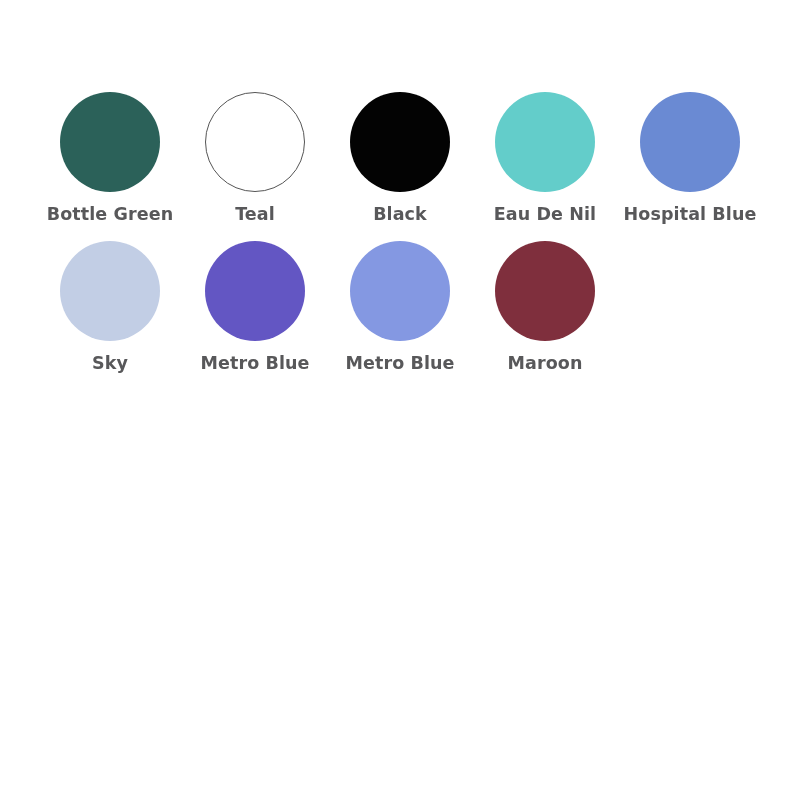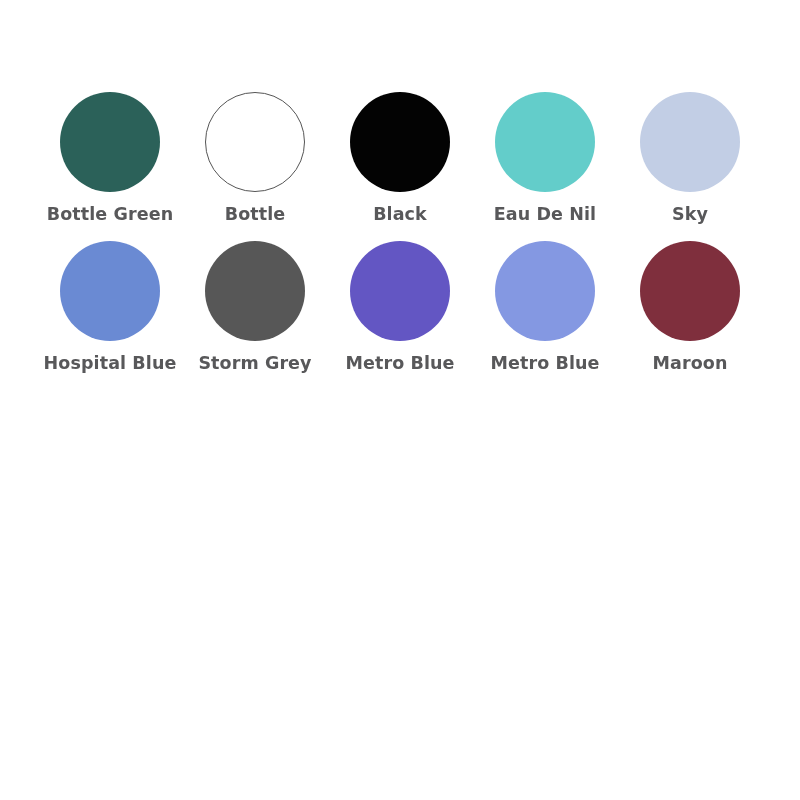--- a/index.html
+++ b/index.html
@@ -69,41 +69,37 @@
 <body>
 
 <div class="swatch-board">
   <div class="swatch-grid">
       <div class="swatch-cell">
         <div class="swatch-dot" style="background-color: rgb(43, 97, 89);"></div>
         <div class="swatch-label">Bottle Green</div>
       </div>
       <div class="swatch-cell">
         <div class="swatch-dot outlined" style="background-color: rgb(255, 255, 255);"></div>
-        <div class="swatch-label">Bottle</div>
+        <div class="swatch-label">Teal</div>
       </div>
       <div class="swatch-cell">
         <div class="swatch-dot" style="background-color: rgb(3, 3, 3);"></div>
         <div class="swatch-label">Black</div>
       </div>
       <div class="swatch-cell">
         <div class="swatch-dot" style="background-color: rgb(99, 205, 202);"></div>
         <div class="swatch-label">Eau De Nil</div>
       </div>
       <div class="swatch-cell">
-        <div class="swatch-dot" style="background-color: rgb(194, 206, 229);"></div>
-        <div class="swatch-label">Sky</div>
-      </div>
-      <div class="swatch-cell">
         <div class="swatch-dot" style="background-color: rgb(106, 138, 211);"></div>
         <div class="swatch-label">Hospital Blue</div>
       </div>
       <div class="swatch-cell">
-        <div class="swatch-dot" style="background-color: rgb(87, 87, 87);"></div>
-        <div class="swatch-label">Storm Grey</div>
+        <div class="swatch-dot" style="background-color: rgb(194, 206, 229);"></div>
+        <div class="swatch-label">Sky</div>
       </div>
       <div class="swatch-cell">
         <div class="swatch-dot" style="background-color: rgb(99, 86, 195);"></div>
         <div class="swatch-label">Metro Blue</div>
       </div>
       <div class="swatch-cell">
         <div class="swatch-dot" style="background-color: rgb(132, 152, 226);"></div>
         <div class="swatch-label">Metro Blue</div>
       </div>
       <div class="swatch-cell">

